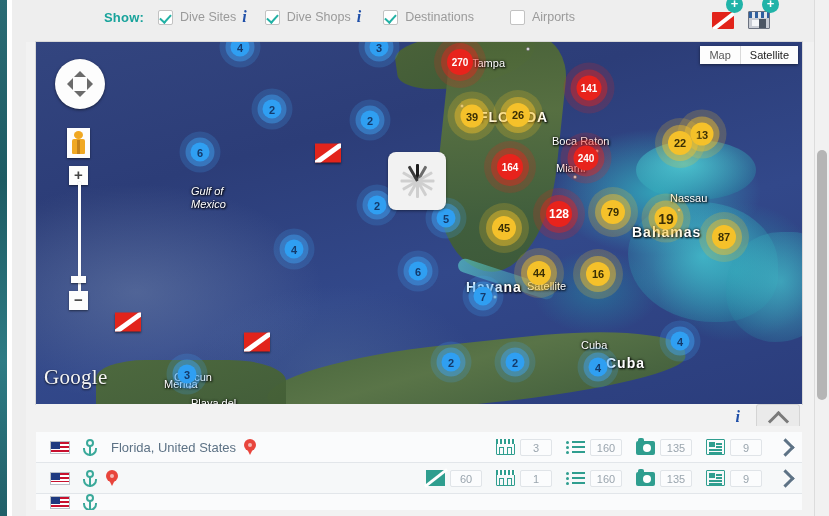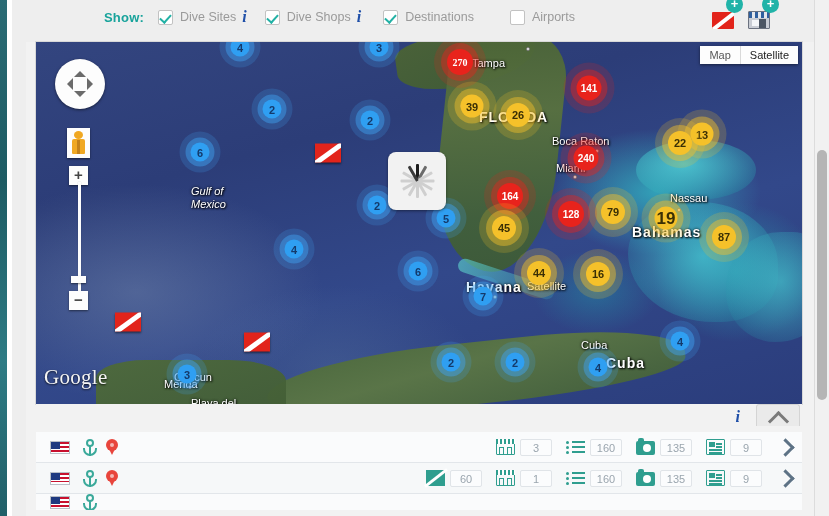--- a/index.html
+++ b/index.html
@@ -698,31 +698,31 @@
         <div class="marker blue" style="left: 341px; top: 163px; width: 19px; height: 19px; font-size: 11px;">2</div>
         <div class="marker blue" style="left: 410px; top: 176px; width: 19px; height: 19px; font-size: 11px;">5</div>
         <div class="marker blue" style="left: 258px; top: 207px; width: 19px; height: 19px; font-size: 11px;">4</div>
         <div class="marker blue" style="left: 382px; top: 229px; width: 19px; height: 19px; font-size: 11px;">6</div>
         <div class="marker blue" style="left: 447px; top: 254px; width: 19px; height: 19px; font-size: 11px;">7</div>
         <div class="marker blue" style="left: 151px; top: 332px; width: 19px; height: 19px; font-size: 11px;">3</div>
         <div class="marker blue" style="left: 415px; top: 320px; width: 19px; height: 19px; font-size: 11px;">2</div>
         <div class="marker blue" style="left: 479px; top: 320px; width: 19px; height: 19px; font-size: 11px;">2</div>
         <div class="marker blue" style="left: 562px; top: 325px; width: 19px; height: 19px; font-size: 11px;">4</div>
         <div class="marker blue" style="left: 644px; top: 299px; width: 19px; height: 19px; font-size: 11px;">4</div>
-        <div class="marker red" style="left: 424px; top: 20px; width: 26px; height: 26px; font-size: 10px; font-family: Liberation Serif, serif;">270</div>
+        <div class="marker red" style="left: 424px; top: 20px; width: 26px; height: 26px; font-size: 10px;">270</div>
         <div class="marker yellow" style="left: 482px; top: 73px; width: 24px; height: 24px; font-size: 11px;">26</div>
         <div class="marker red" style="left: 553px; top: 46px; width: 25px; height: 25px; font-size: 10px;">141</div>
-        <div class="marker yellow" style="left: 436px; top: 64px; width: 23px; height: 23px; font-size: 11px;">39</div>
+        <div class="marker yellow" style="left: 436px; top: 74px; width: 23px; height: 23px; font-size: 11px;">39</div>
         <div class="marker yellow" style="left: 666px; top: 92px; width: 23px; height: 23px; font-size: 11px;">13</div>
         <div class="marker yellow" style="left: 644px; top: 101px; width: 24px; height: 24px; font-size: 11px;">22</div>
         <div class="marker red" style="left: 550px; top: 116px; width: 25px; height: 25px; font-size: 10px;">240</div>
-        <div class="marker red" style="left: 474px; top: 125px; width: 26px; height: 26px; font-size: 10px; margin-top: 29px;">164</div>
-        <div class="marker yellow" style="left: 630px; top: 176px; width: 23px; height: 23px; font-size: 17px;">19</div>
+        <div class="marker red" style="left: 474px; top: 125px; width: 26px; height: 26px; font-size: 10px;">164</div>
+        <div class="marker yellow" style="left: 630px; top: 176px; width: 23px; height: 23px; font-size: 14px;">19</div>
         <div class="marker yellow" style="left: 577px; top: 170px; width: 24px; height: 24px; font-size: 11px;">79</div>
-        <div class="marker red" style="left: 535px; top: 172px; width: 26px; height: 26px; font-size: 10px;">128</div>
+        <div class="marker red" style="left: 523px; top: 172px; width: 26px; height: 26px; font-size: 12px;">128</div>
         <div class="marker yellow" style="left: 468px; top: 186px; width: 24px; height: 24px; font-size: 11px;">45</div>
         <div class="marker yellow" style="left: 688px; top: 195px; width: 24px; height: 24px; font-size: 11px;">87</div>
         <div class="marker yellow" style="left: 562px; top: 232px; width: 24px; height: 24px; font-size: 11px;">16</div>
         <div class="marker yellow" style="left: 503px; top: 231px; width: 24px; height: 24px; font-size: 11px; text-align: right;">44</div>
       </div>
     <div id="map-diveflags">
         <div class="dive-marker" style="left: 292px; top: 111px;"></div>
         <div class="dive-marker" style="left: 92px; top: 280px;"></div>
         <div class="dive-marker" style="left: 221px; top: 300px;"></div>
       </div>
@@ -780,20 +780,21 @@
       <div class="row">
         <span class="flag">
           <span class="stripes"></span>
           <span class="canton"></span>
         </span>
         <span class="anchor-ico">
           <span class="ring"></span>
           <span class="shaft"></span>
           <span class="arc"></span>
         </span>
+        <span class="place-name">Florida, United States</span>
         <span class="pin-ico">
           <span class="bulb"></span>
           <span class="tip"></span>
           <span class="hole"></span>
         </span>
         <span class="stats">
           <span class="stat">
             <span class="ic ic-shop">
               <span class="aw"></span>
               <span class="dr2"></span>

